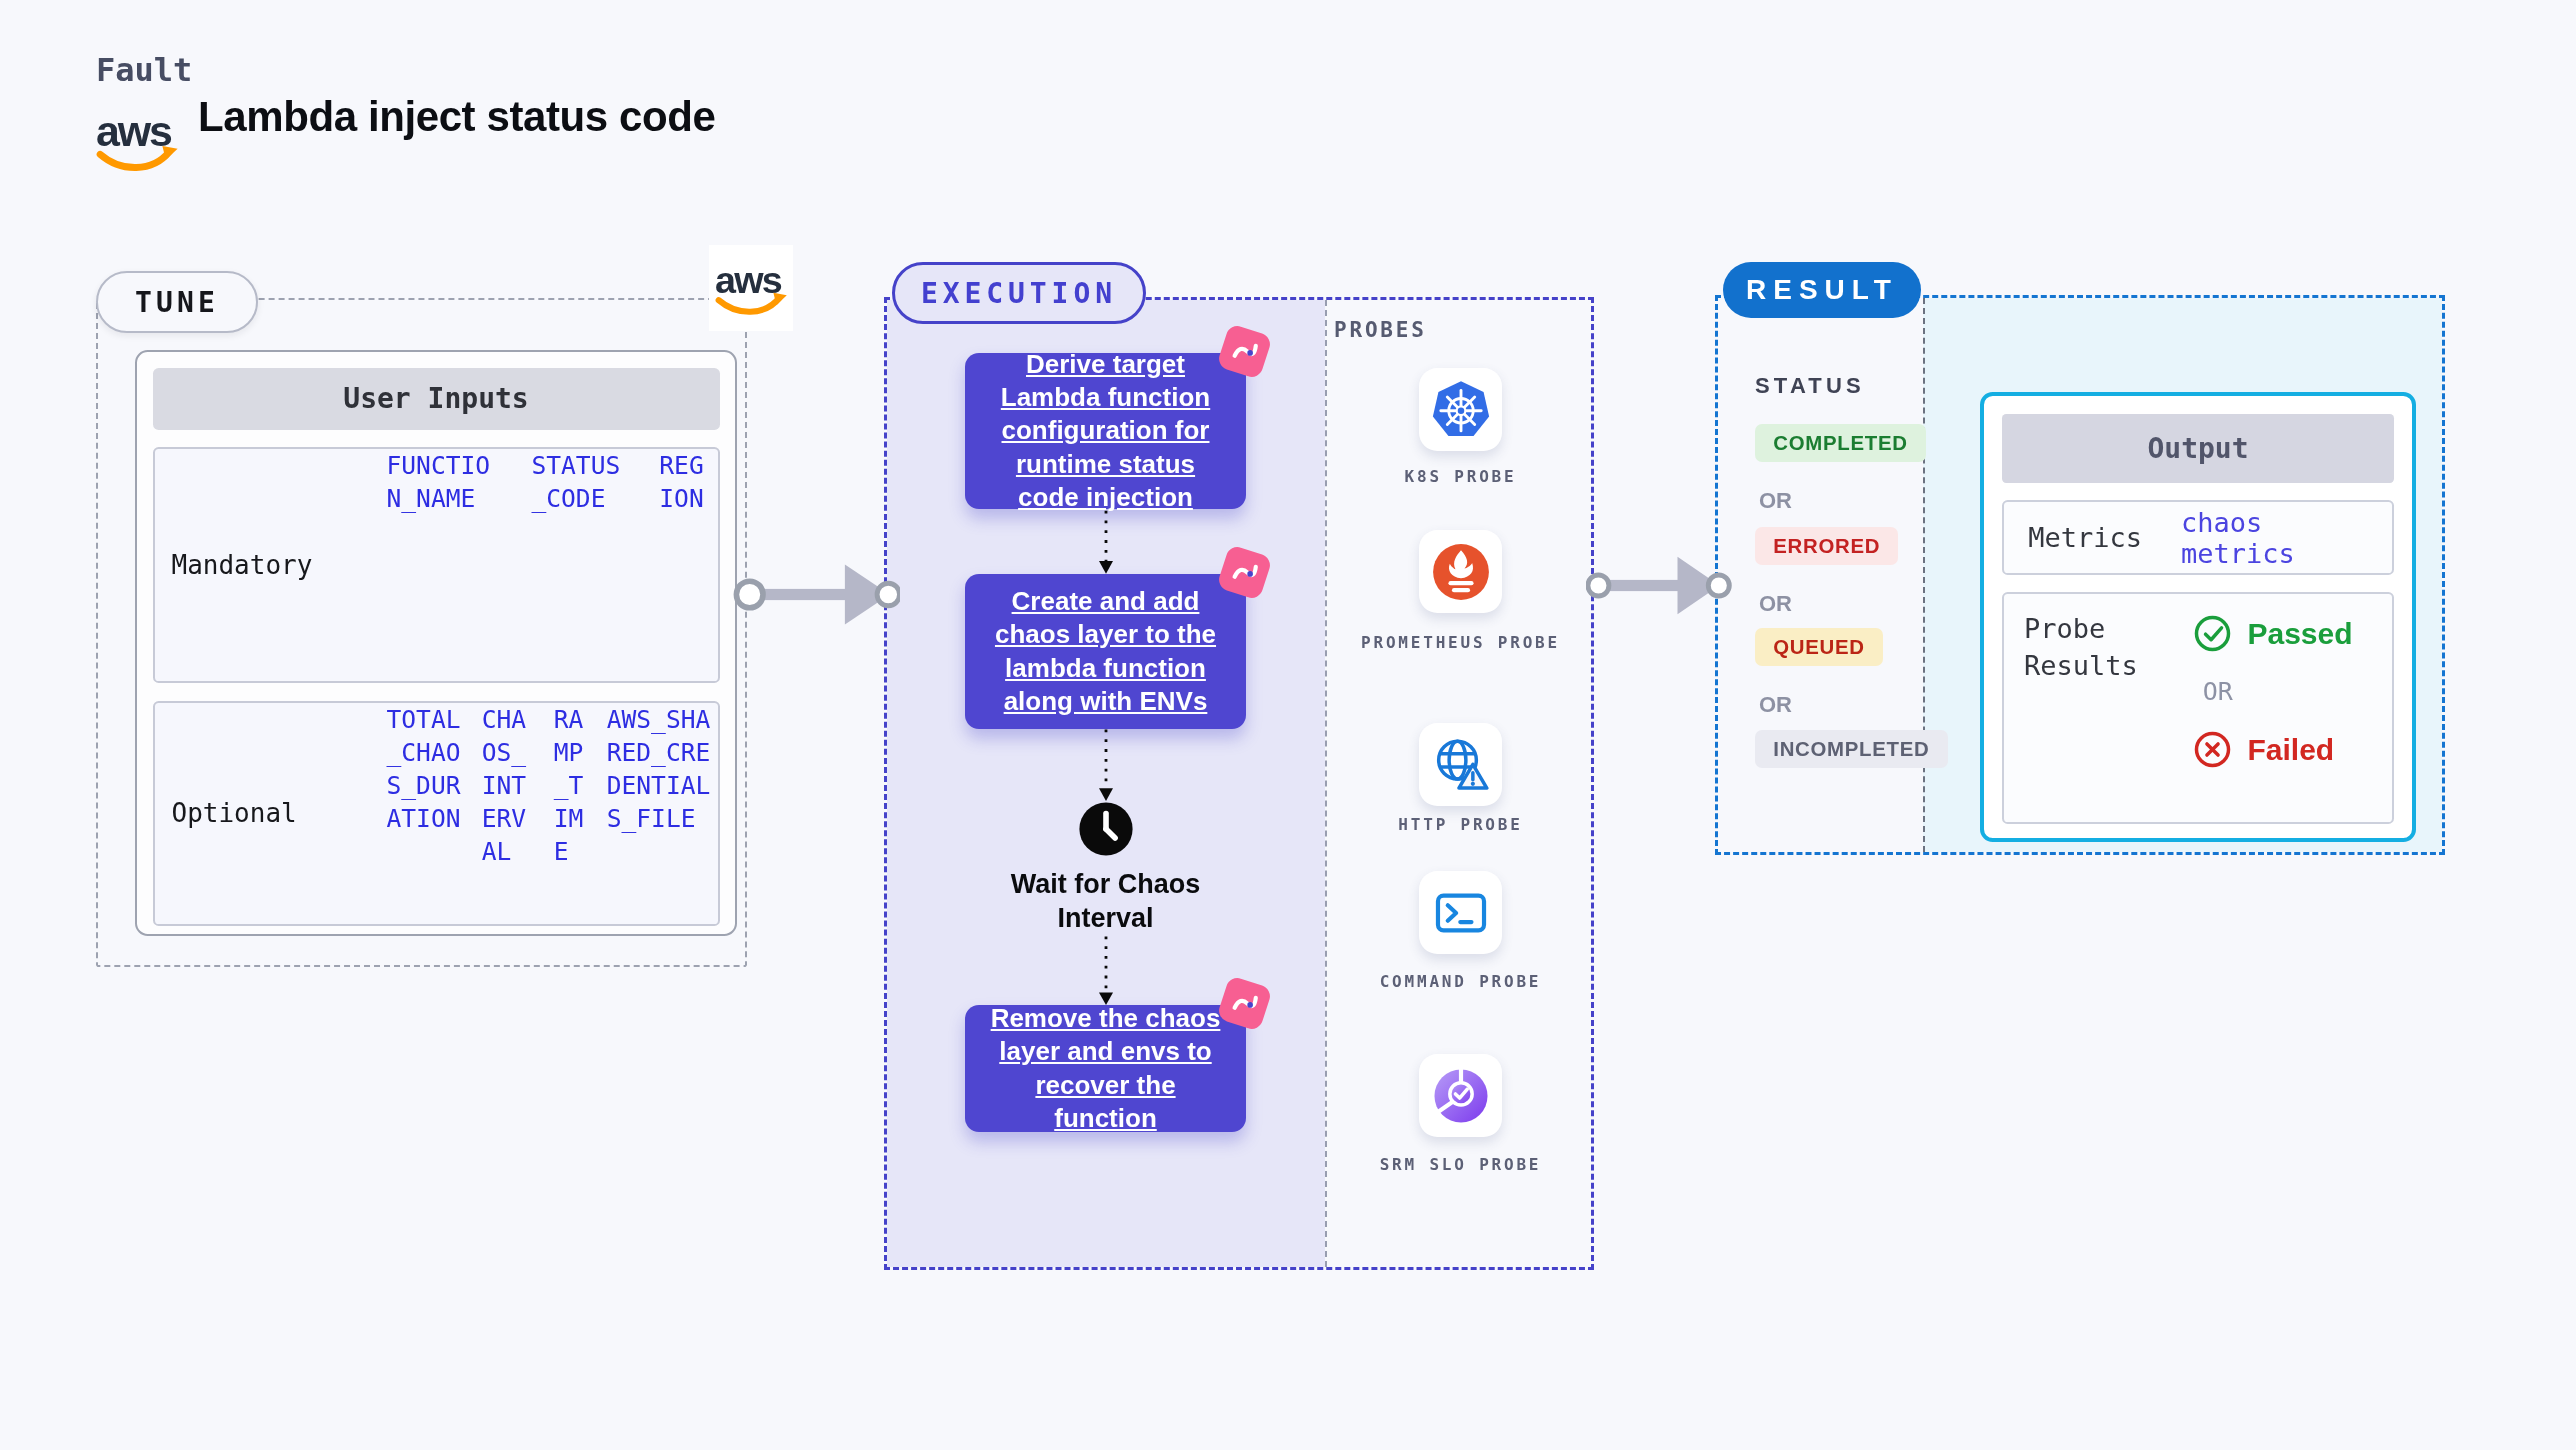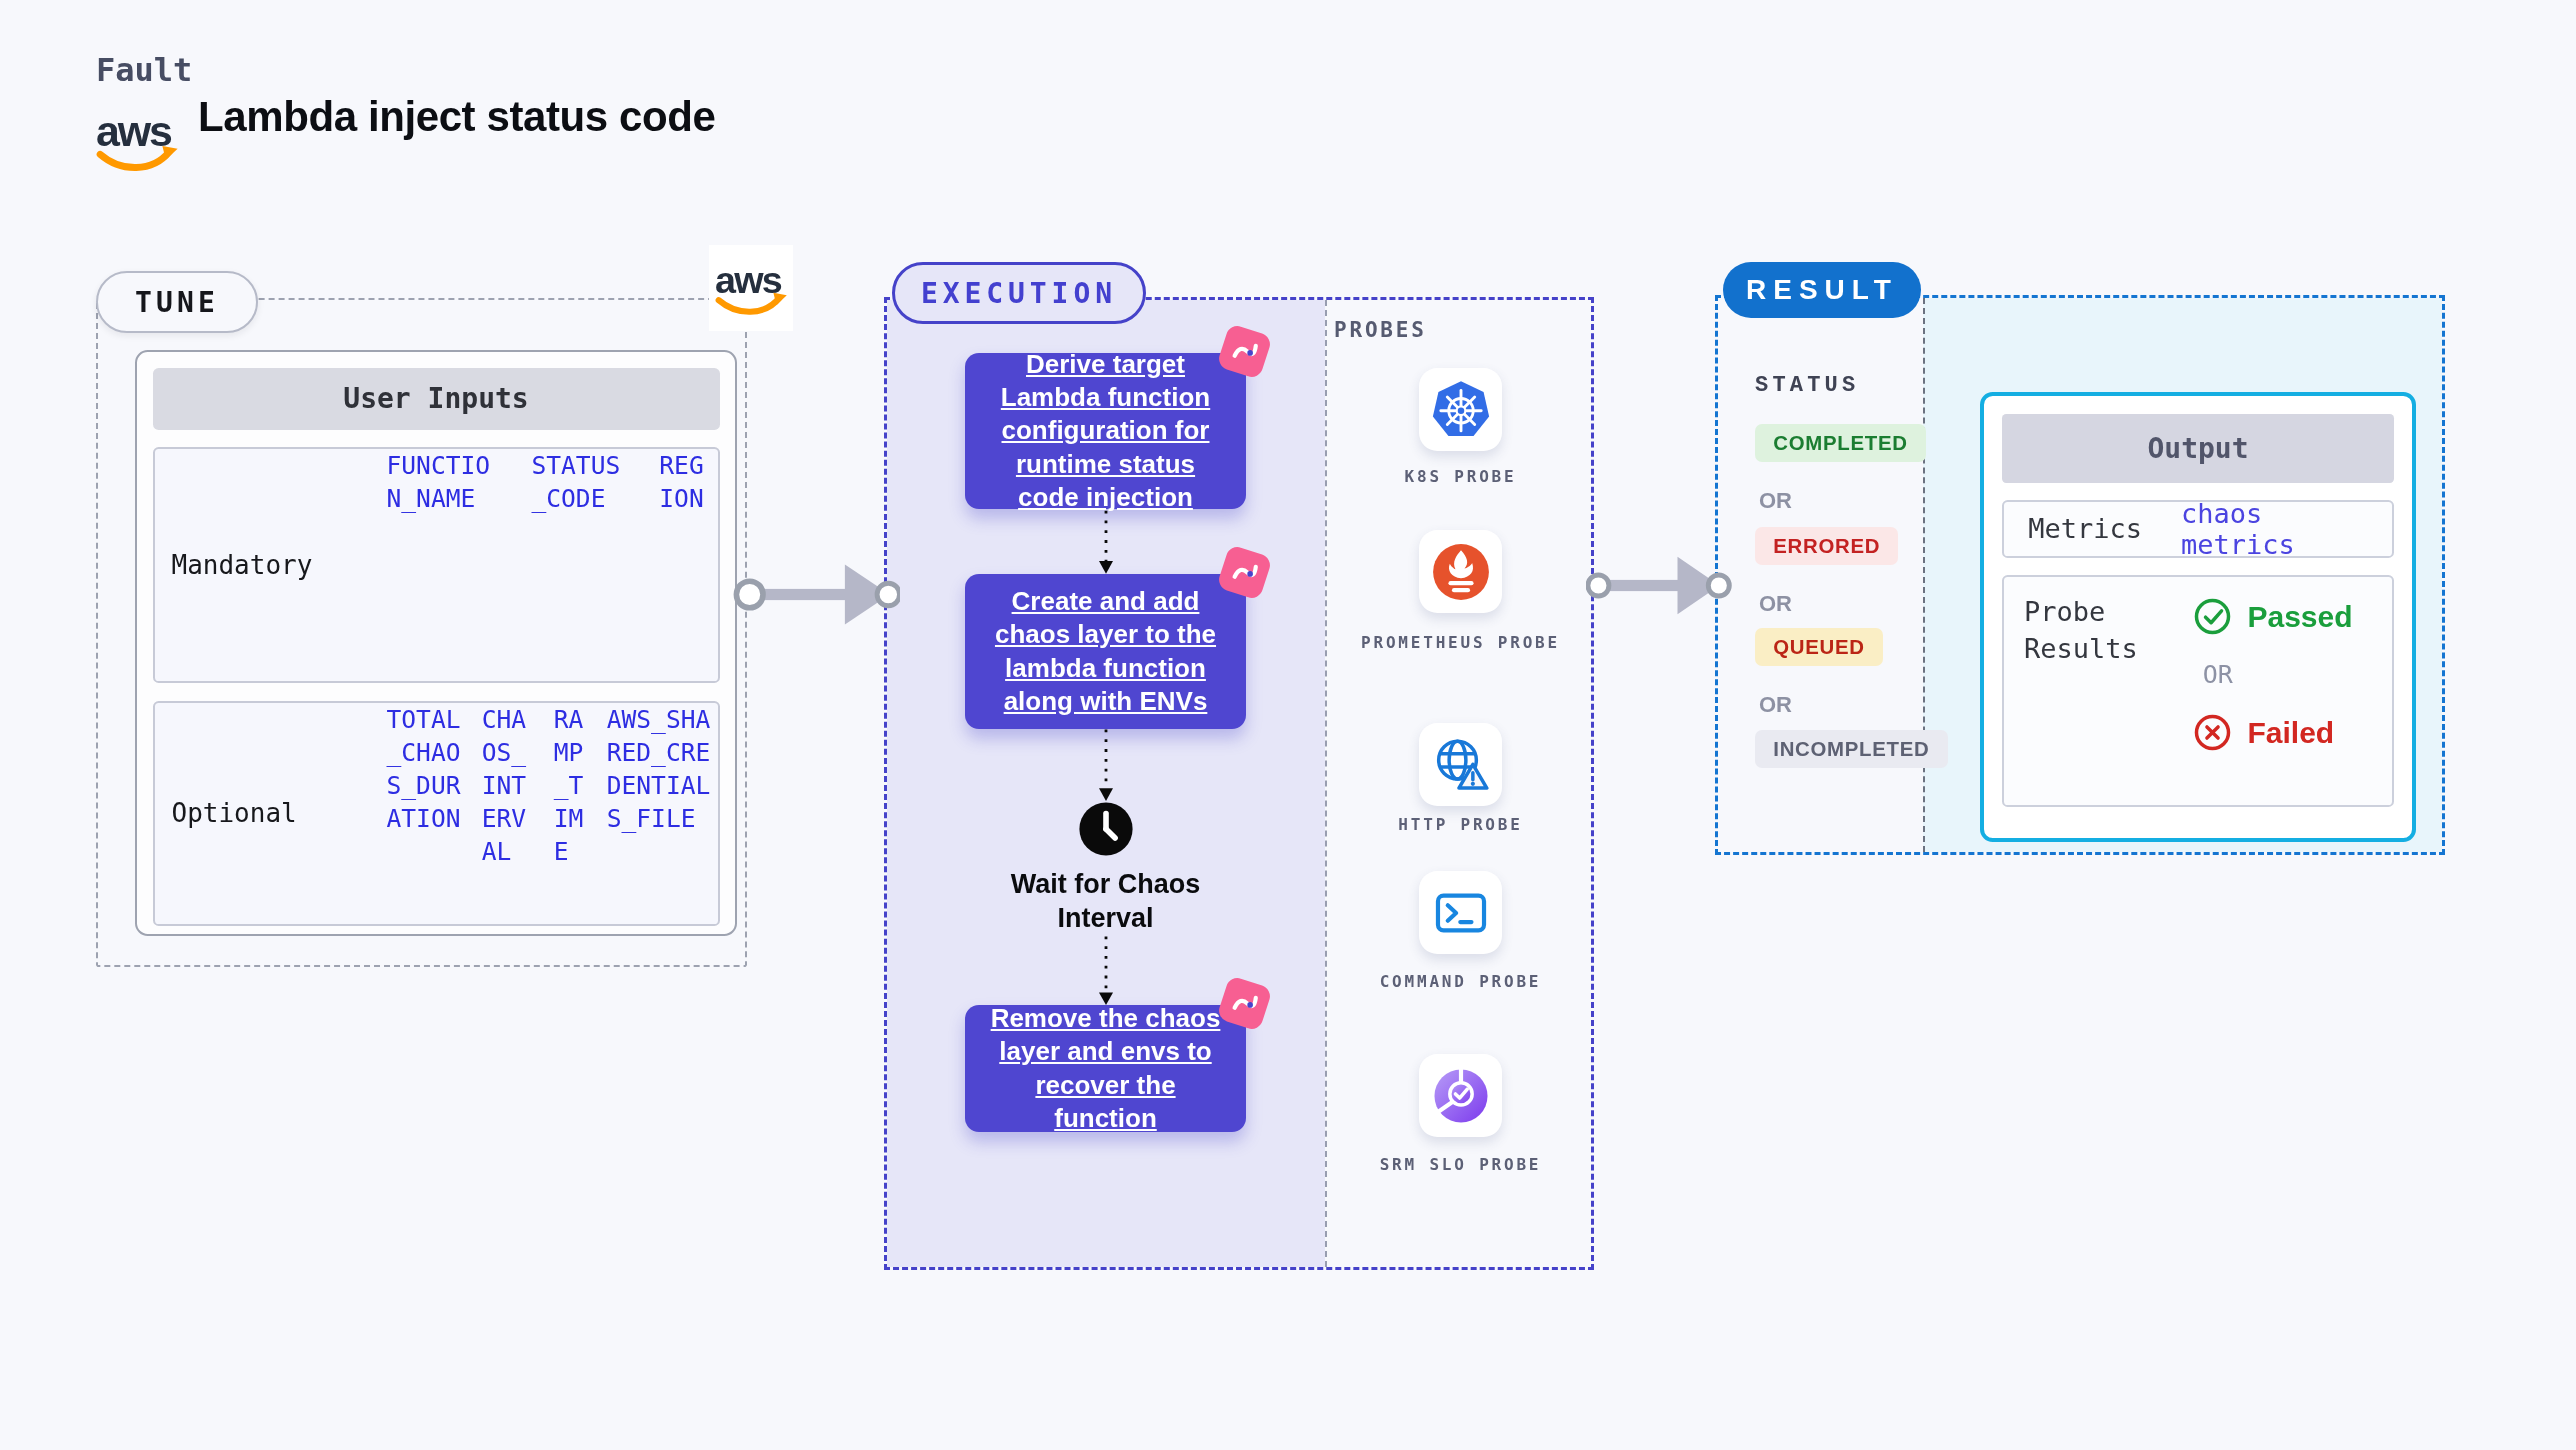--- a/index.html
+++ b/index.html
@@ -58,36 +58,36 @@
     letter-spacing:2.8px;color:#565b71;}
   .probe-card{position:absolute;width:83px;height:83px;background:#ffffff;border-radius:18.3px;
     box-shadow:0 5.6px 11.3px rgba(60,70,120,.14);display:flex;align-items:center;justify-content:center;}
   .probe-label{position:absolute;width:211px;text-align:center;font-family:var(--mono);font-size:16px;font-weight:600;
     letter-spacing:2.8px;color:#5c6076;line-height:1.2;}
 
   
   .result-box{left:1715px;top:295px;width:730px;height:560px;border:3.5px dashed #1475d1;box-sizing:border-box;}
   .result-cyan{position:absolute;left:205px;top:0;bottom:0;right:0;background:#e8f5fb;}
   .result-divider{position:absolute;left:205px;top:0;bottom:0;width:0;border-left:2.1px dashed #6b7280;}
-  .status-heading{position:absolute;left:37px;top:75px;font-weight:700;font-size:22px;letter-spacing:4.2px;color:#3f4354;font-family:Liberation Mono, monospace;}
+  .status-heading{position:absolute;left:37px;top:75px;font-weight:700;font-size:22px;letter-spacing:4.2px;color:#3f4354;}
   .status-badge{position:absolute;left:37px;border-radius:7px;padding:7.7px 18.3px;font-weight:700;font-size:20.4px;letter-spacing:0.7px;}
   .st-success{background:#def2de;color:#1b7d31;}
   .st-error{background:#fbe7e7;color:#c32222;}
   .st-queued{background:#faeec5;color:#bb2516;}
   .st-muted{background:#e9eaf1;color:#5d6173;}
   .status-or{position:absolute;left:41px;font-weight:600;font-size:22px;color:#8d91a3;}
 
   .output-box{position:absolute;left:262px;top:94px;width:436px;height:450px;background:#ffffff;border:4.2px solid #14aee2;
     border-radius:12.7px;box-sizing:border-box;padding:18.3px;}
   .output-header{height:69px;background:#d5d6e1;border-radius:4.2px;display:flex;align-items:center;justify-content:center;
     font-family:var(--mono);font-size:28px;font-weight:600;color:#51556a;}
   .output-row{border:2.1px solid #ccd0dc;border-radius:5.6px;background:#fbfcfe;box-sizing:border-box;margin-top:17px;
     display:flex;padding:17px 19.7px;}
   .output-row-label{width:169px;font-family:var(--mono);font-size:27px;color:#34373f;line-height:1.35;}
-  .metrics-row{align-items:center;height:58px;padding-top:0;padding-bottom:0;padding-left:24px;}
+  .metrics-row{align-items:center;height:75px;padding-top:0;padding-bottom:0;padding-left:24px;}
   .metrics-value{font-family:var(--mono);font-size:27px;color:#4b44e0;}
   .probe-results-row{height:232px;}
   .pr-col{display:flex;flex-direction:column;gap:24px;padding-top:2.8px;}
   .pr-item{display:flex;align-items:center;gap:15.5px;}
   .pr-text-pass{font-weight:700;font-size:30px;color:#1a9e3c;}
   .pr-text-fail{font-weight:700;font-size:30px;color:#d22721;}
   .pr-or{font-family:var(--mono);font-size:25px;color:#8d92a5;padding-left:9.8px;}
 </style>
 </head>
 <body>

